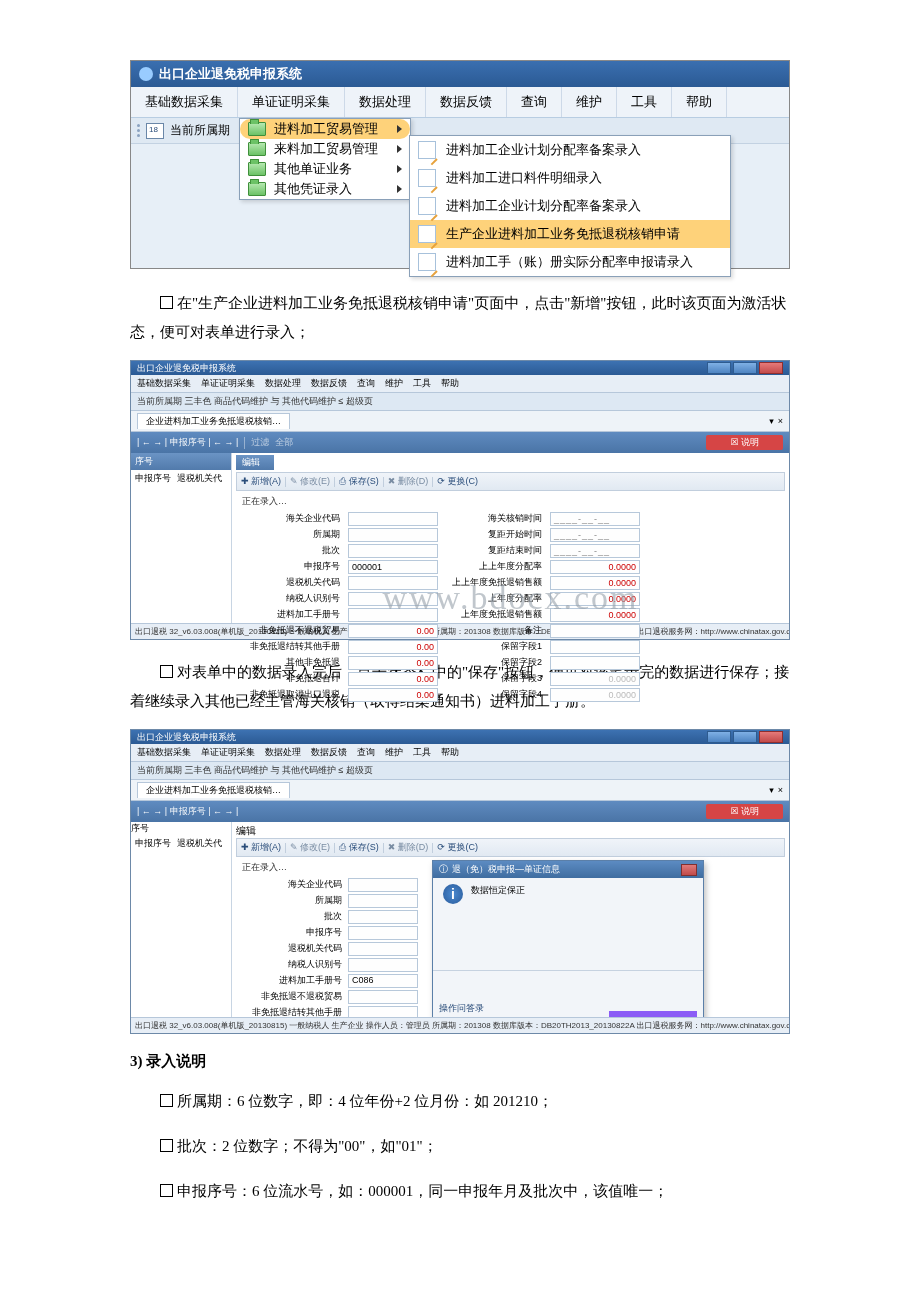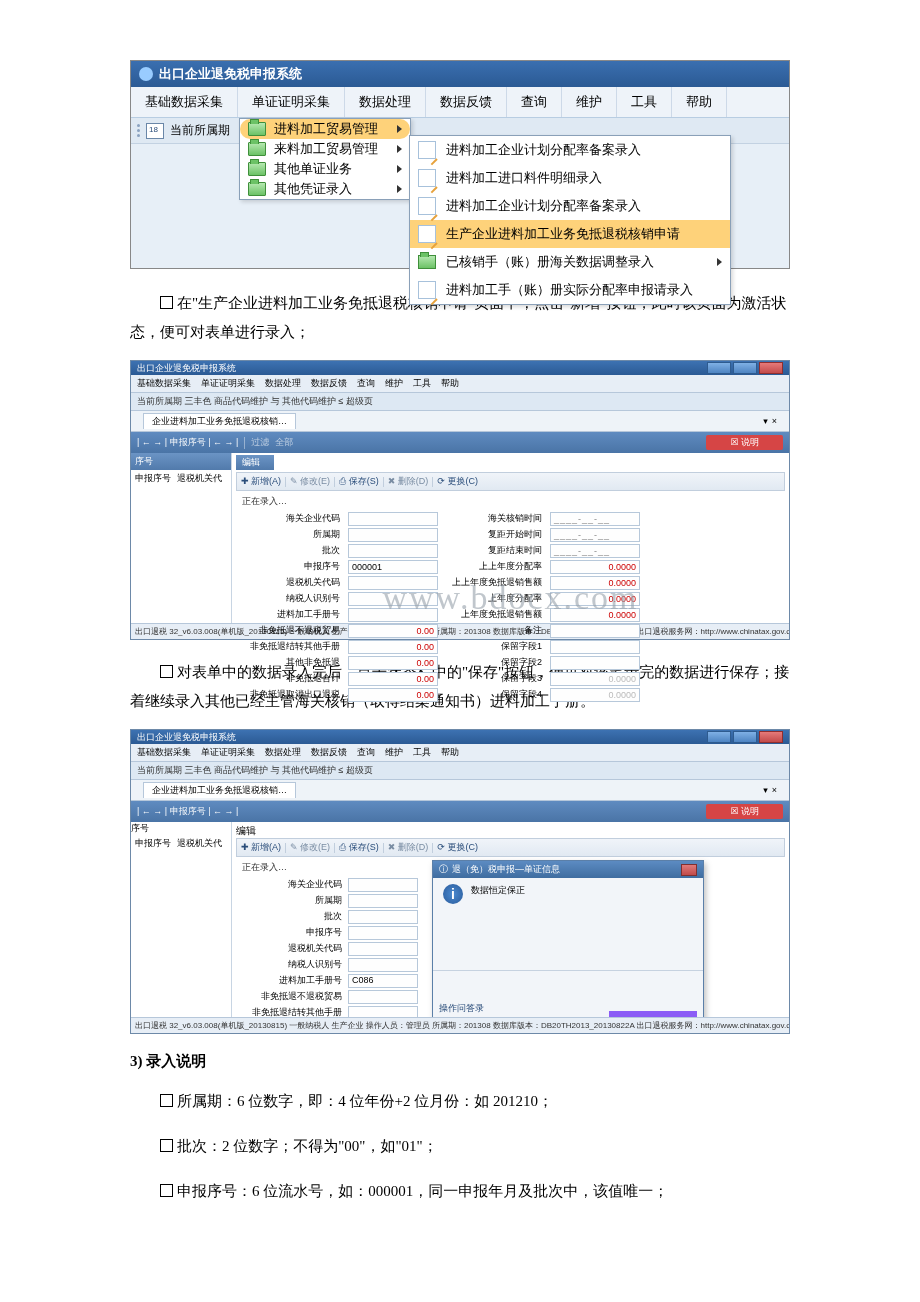--- a/index.html
+++ b/index.html
@@ -239,21 +239,21 @@
   .ss-breadcrumb {
     background: #dde8f3;
     border-bottom: 1px solid #b6c7da;
     padding: 2px 6px;
     font-size: 9px;
     color: #333;
   }
   .ss-tabstrip {
     background: #eef3f8;
     border-bottom: 1px solid #b6c7da;
-    padding: 2px 12px;
+    padding: 2px 6px;
     font-size: 9px;
     display: flex;
     align-items: center;
   }
   .ss-tabstrip .tab {
     background: #fff;
     border: 1px solid #b6c7da;
     border-bottom: none;
     padding: 1px 8px;
   }
@@ -542,25 +542,20 @@
           <span class="doc-edit-icon"></span>
           <span>进料加工进口料件明细录入</span>
         </div>
         <div class="row2">
           <span class="doc-edit-icon"></span>
           <span>进料加工企业计划分配率备案录入</span>
         </div>
         <div class="row2 hl">
           <span class="doc-edit-icon"></span>
           <span>生产企业进料加工业务免抵退税核销申请</span>
-        </div>
-        <div class="row2">
-          <span class="folder-edit-icon"></span>
-          <span>已核销手（账）册海关数据调整录入</span>
-          <span class="arrow-r"></span>
         </div>
         <div class="row2">
           <span class="doc-edit-icon"></span>
           <span>进料加工手（账）册实际分配率申报请录入</span>
         </div>
       </div>
     </div>
   </div>
 
   <p class="para">

